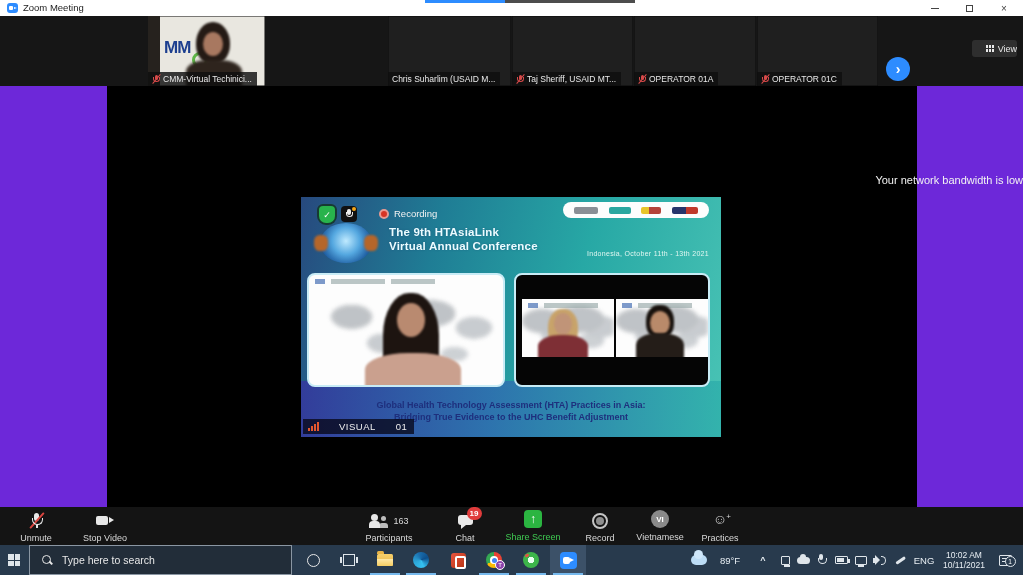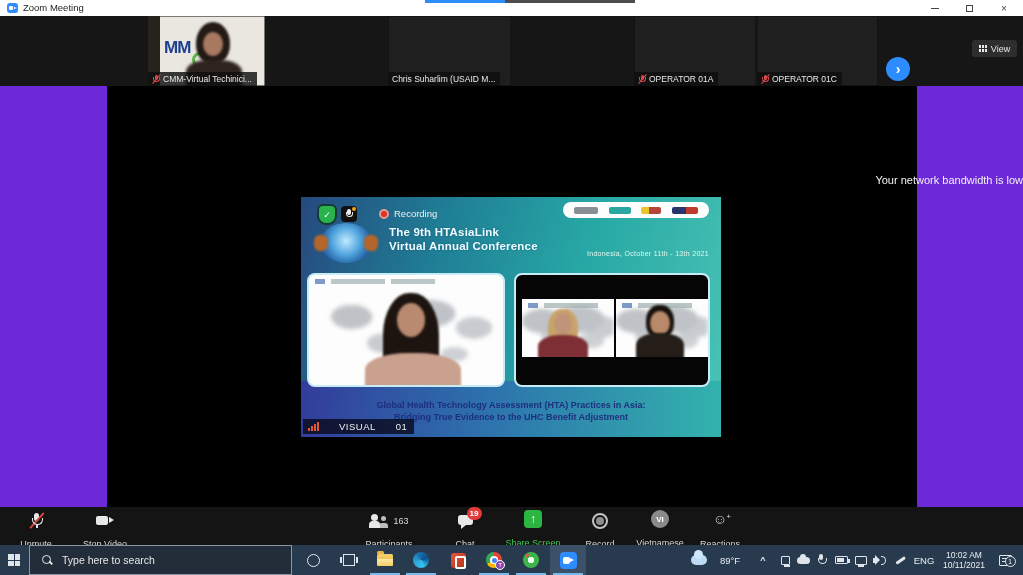--- a/index.html
+++ b/index.html
@@ -33,21 +33,21 @@
   
   #cam1 { overflow:hidden; background:#e9e7e0; }
   #cam1 .dark-edge { position:absolute; left:0; top:0; width:12px; height:70px; background:#26221e; }
   #cam1 .banner-mm { position:absolute; left:16px; top:22px; font-size:17px; font-weight:bold; color:#1d3f8f; letter-spacing:-1px; filter:blur(0.4px); }
   #cam1 .ring-o { position:absolute; left:52px; top:14px; width:26px; height:26px; border:4px solid #f2a71b; border-radius:50%; filter:blur(0.6px); }
   #cam1 .ring-g { position:absolute; left:44px; top:36px; width:16px; height:16px; border:3px solid #5fb648; border-radius:50%; filter:blur(0.6px); }
   #cam1 .head { position:absolute; left:48px; top:6px; width:34px; height:42px; background:#241a15; border-radius:50% 50% 45% 45%; filter:blur(1px); }
   #cam1 .face { position:absolute; left:55px; top:16px; width:20px; height:24px; background:#a87860; border-radius:50%; filter:blur(1.2px); }
   #cam1 .body { position:absolute; left:38px; top:44px; width:56px; height:28px; background:#2e241d; border-radius:40% 40% 0 0; filter:blur(1.5px); }
   #next-btn { left:886px; top:41px; width:24px; height:24px; background:#2d8cff; border-radius:50%; display:flex; align-items:center; justify-content:center; color:#fff; font-size:14px; font-weight:bold; }
-  #view-btn { left:972px; top:24px; width:45px; height:17px; background:#2e2e2e; border-radius:3px; display:flex; align-items:center; justify-content:center; gap:4px; color:#e8e8e8; font-size:9px; }
+  #view-btn { left:972px; top:24px; width:45px; height:17px; background:#2e2e2e; border-radius:3px; display:flex; align-items:center; justify-content:flex-end; gap:4px; color:#e8e8e8; font-size:9px; }
   .grid-ic { width:8px; height:7px; display:grid; grid-template-columns:1fr 1fr 1fr; grid-template-rows:1fr 1fr; gap:1px; }
   .grid-ic b { background:#e8e8e8; }
 
   
   #stage { left:107px; top:86px; width:810px; height:421px; background:#000; }
   #bandwidth { left:0; top:174px; width:1023px; text-align:right; color:#f2f2f2; font-size:11px; }
 
   
   #stream { left:301px; top:197px; width:420px; height:240px; overflow:hidden;
             background:linear-gradient(105deg,#27497e 0%,#1f7d95 30%,#27a8a5 62%,#4ac4b5 100%); }
@@ -97,21 +97,21 @@
   #caption { left:0; top:203px; width:420px; text-align:center; color:#1e2f7d; font-size:9px; font-weight:bold; line-height:11.5px; filter:blur(0.2px); }
   #visual-chip { left:2px; top:222px; height:15px; background:rgba(8,8,24,0.78); display:flex; align-items:center; gap:20px; padding:0 7px 0 5px; color:#f0f0f0; font-size:9.5px; letter-spacing:0.5px; }
   .sigbars { display:flex; align-items:flex-end; gap:1px; height:9px; }
   .sigbars b { width:2px; background:#e4572e; }
   .sigbars b:nth-child(1){height:3px;} .sigbars b:nth-child(2){height:5px;}
   .sigbars b:nth-child(3){height:7px;} .sigbars b:nth-child(4){height:9px;}
 
   
   #toolbar { left:0; top:507px; width:1023px; height:38px; background:#141414; }
   .tool { position:absolute; display:flex; flex-direction:column; align-items:center; color:#d9d9d9; font-size:9px; }
-  .tool .lbl { margin-top:10px; white-space:nowrap; }
+  .tool .lbl { margin-top:4px; white-space:nowrap; }
   .caret { position:absolute; color:#bdbdbd; font-size:9px; font-weight:bold; }
   .ic { height:17px; display:flex; align-items:flex-end; justify-content:center; }
   
   .tb-mic { position:relative; width:16px; height:17px; }
   .tb-mic::before { content:""; position:absolute; left:6px; top:1px; width:5px; height:8px; background:#e8e8e8; border-radius:2.5px; }
   .tb-mic::after { content:""; position:absolute; left:4px; top:6px; width:9px; height:6px; border:1.5px solid #e8e8e8; border-top:none; border-radius:0 0 6px 6px; }
   .tb-mic .stem { position:absolute; left:8px; top:13px; width:1.5px; height:3px; background:#e8e8e8; }
   .tb-mic .slash { position:absolute; left:7.5px; top:-2px; width:2px; height:21px; background:#d8453f; transform:rotate(42deg); border-radius:1px; }
   
   .tb-cam { position:relative; width:20px; height:17px; }
@@ -229,20 +229,28 @@
     </div>
 
 
     <div class="abs thumb" style="left:388px;width:123px;">
       <div class="thumb-label">
 
         <span>Chris Suharlim (USAID M...</span>
       </div>
     </div>
 
+    <div class="abs thumb" style="left:512px;width:121px;">
+      <div class="thumb-label">
+        <span class="mutedmic">
+            <i></i>
+          </span>
+        <span>Taj Sheriff, USAID MT...</span>
+      </div>
+    </div>
 
     <div class="abs thumb" style="left:634px;width:122px;">
       <div class="thumb-label">
         <span class="mutedmic">
             <i></i>
           </span>
         <span>OPERATOR 01A</span>
       </div>
     </div>
 
@@ -404,21 +412,21 @@
         </span>
       <span class="lbl">Vietnamese</span>
     </div>
 
     <div class="tool" style="left:696px; top:5px; width:48px;">
       <span class="ic">
           <span class="tb-react">
         <span>☺</span><span class="plus">+</span>
       </span>
         </span>
-      <span class="lbl">Reactions</span>
+      <span class="lbl">Practices</span>
     </div>
 
   </div>
 
   <div class="abs" id="taskbar">
     <div class="abs" id="start-btn">
       <span class="winlogo">
           <b></b>
           <b></b>
           <b></b>

